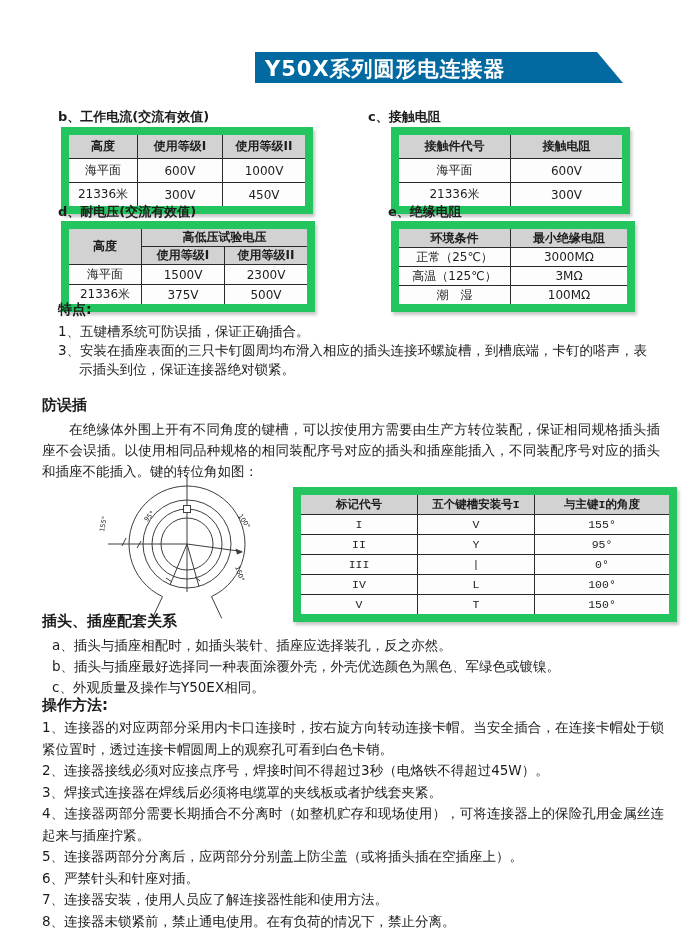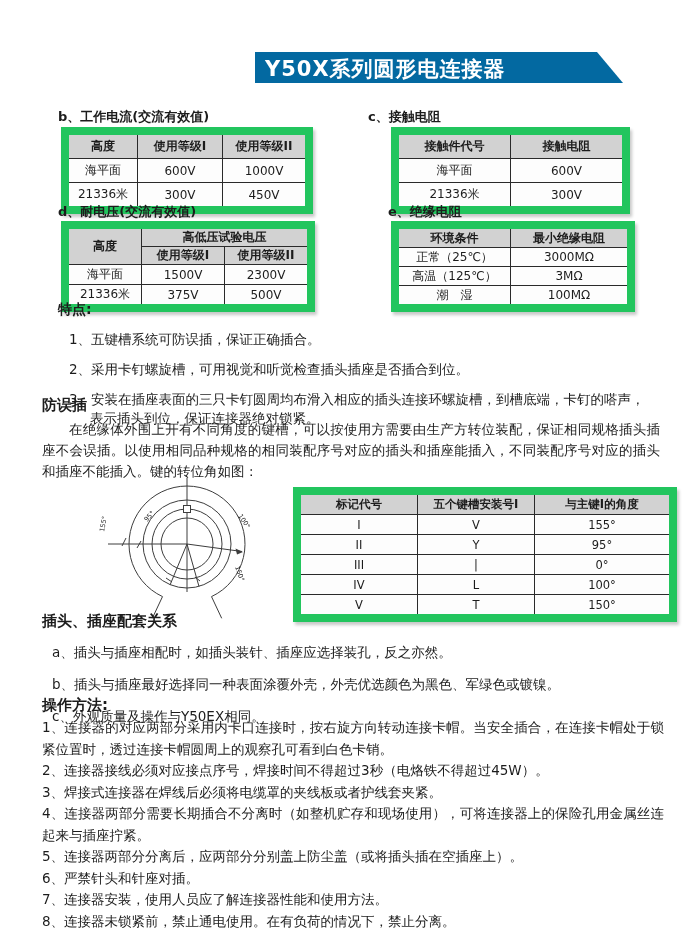--- a/index.html
+++ b/index.html
@@ -27,26 +27,26 @@
   }
   table.tbl th,table.tbl td{
     border:1px solid #2a2a2a;text-align:center;vertical-align:middle;
     font-size:12px;padding:0 4px;white-space:nowrap;
   }
   table.tbl th{background:#d2d2d2;font-weight:600;}
   table.b td,table.b th,table.c td,table.c th{height:23px;}
   table.d th{height:16px;}
   table.d td{height:19px;}
   table.e td,table.e th{height:18px;}
-  table.key th,table.key td{height:19px;font-size:11.5px;}
+  table.key th,table.key td{height:19px;font-size:11.5px;font-family:Liberation Mono, monospace;}
   
   .blk{position:absolute;}
   .h-big{font-size:15px;font-weight:bold;margin:0 0 4px 0;}
   .h-mid{font-size:14px;font-weight:bold;margin:0 0 3px 0;}
-  .item{font-size:13.5px;line-height:19px;margin:11px;}
+  .item{font-size:13.5px;line-height:19px;margin:0;}
   .hang{padding-left:21px;text-indent:-21px;}
   .para{
     font-size:13.5px;line-height:21px;margin:0;text-indent:2em;
     text-align:justify;
   }
   .op-item{font-size:13.5px;line-height:21.5px;margin:0;text-align:justify;}
   .indent10{margin-left:10px;}
   .mating .item{line-height:21px;}
   svg text{font-family:"DejaVu Sans",sans-serif;}
 </style>
@@ -140,21 +140,20 @@
     <tr>
       <td>潮　湿</td>
       <td>100MΩ</td>
     </tr>
   </tbody>
     </table>
 
   <div class="blk" style="left:58px;top:301px;width:600px;">
     <p class="h-mid">特点:</p>
     <p class="item hang">1、五键槽系统可防误插，保证正确插合。</p>
-    <p class="item hang">2、采用卡钉螺旋槽，可用视觉和听觉检查插头插座是否插合到位。</p>
     <p class="item hang">3、安装在插座表面的三只卡钉圆周均布滑入相应的插头连接环螺旋槽，到槽底端，卡钉的嗒声，表示插头到位，保证连接器绝对锁紧。</p>
   </div>
 
   <div class="blk" style="left:42px;top:396px;width:618px;">
     <p class="h-big">防误插</p>
     <p class="para">在绝缘体外围上开有不同角度的键槽，可以按使用方需要由生产方转位装配，保证相同规格插头插座不会误插。以使用相同品种规格的相同装配序号对应的插头和插座能插入，不同装配序号对应的插头和插座不能插入。键的转位角如图：</p>
   </div>
 
   <svg class="blk" style="left:92px;top:472px;" width="188" height="150" viewBox="0 0 188 150">
     <g fill="none" stroke="#3d3d3d" stroke-width="1">

